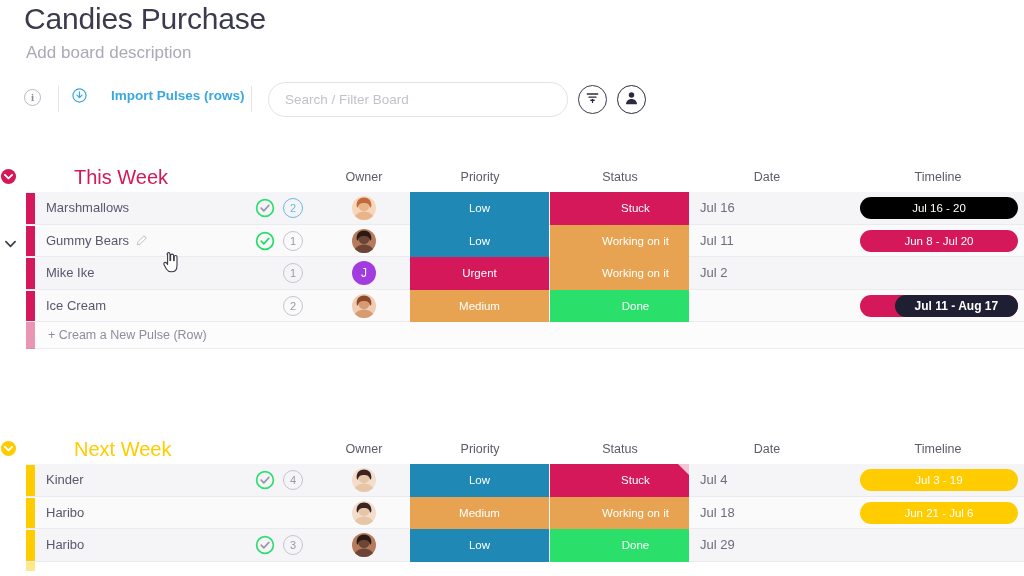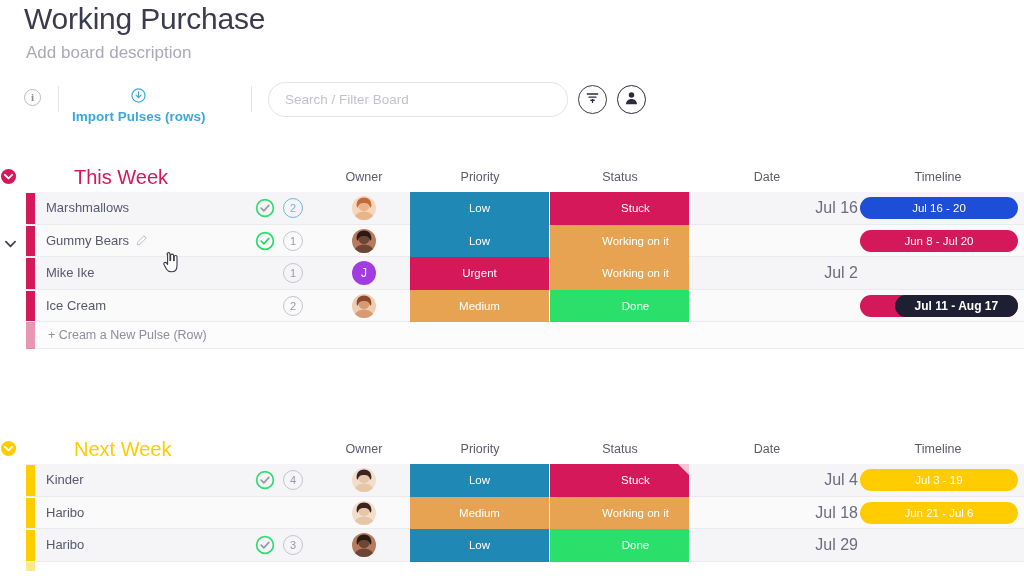--- a/index.html
+++ b/index.html
@@ -29,24 +29,23 @@
     position: absolute; left: 24px; top: 9px;
     width: 17px; height: 17px; border-radius: 50%;
     border: 1.5px solid #b9b9c4; color: #8a8a98;
     font-size: 11px; line-height: 14px; text-align: center;
     font-family: "Liberation Serif", serif; font-weight: 700;
   }
   .tb-divider { position: absolute; top: 6px; width: 1px; height: 26px; background: #e3e3ea; }
   .tb-div1 { left: 58px; } .tb-div2 { left: 251px; }
   .tb-import {
     position: absolute; left: 72px; top: 8px;
-    display: flex; align-items: center; gap: 6px;
+    display: flex; align-items: center; gap: 24px;
     color: #39a8e0; font-size: 13.5px; font-weight: 700; cursor: pointer;
     white-space: nowrap;
-    flex-direction: column;
   }
   .dl-icon { width: 15px; height: 15px; flex: 0 0 15px; display:block; }
   .search-box {
     position: absolute; left: 268px; top: 2px;
     width: 300px; height: 35px; border-radius: 18px;
     border: 1px solid #e2e2e9; background: #fff;
     display: flex; align-items: center; padding: 0 16px;
   }
   .search-box input {
     border: none; outline: none; width: 100%;
@@ -139,22 +138,22 @@
   }
   .cell-priority { left: 410px; width: 139px; }
   .cell-status   { left: 550px; width: 139px; padding-left: 32px; }
   .fold {
     position: absolute; right: 0; top: 0;
     width: 0; height: 0;
     border-top: 11px solid rgba(255,255,255,0.75);
     border-left: 11px solid transparent;
   }
   .cell-date {
-    position: absolute; left: 724px; width: 134px; top: 0; height: 32.5px;
-    color: #6c6c7d; font-size: 16px; text-align: right; line-height: 32.5px;
+    position: absolute; left: 700px; width: 134px; top: 0; height: 32.5px;
+    color: #6c6c7d; font-size: 13px; text-align: left; line-height: 32.5px;
   }
   .tl-wrap {
     position: absolute; left: 860px; top: 5px; width: 158px; height: 22px;
   }
   .tl-pill {
     position: absolute; inset: 0; border-radius: 11px;
     color: #fff; font-size: 11.5px; line-height: 22px; text-align: center;
     font-weight: 400;
   }
   .tl-overlay {
@@ -183,21 +182,21 @@
   }
 
   
   .cursor { position: absolute; left: 162px; top: 252px; width: 18px; height: 22px; }
 </style>
 </head>
 <body>
 
 <div class="page">
 
-  <div class="board-title">Working Purchase</div>
+  <div class="board-title">Candies Purchase</div>
   <div class="board-desc">Add board description</div>
 
   <div class="toolbar">
     <div class="tb-info">i</div>
     <div class="tb-divider tb-div1"></div>
     <div class="tb-import">
       <span>
         <svg class="dl-icon" viewBox="0 0 16 16">
           <circle cx="8" cy="8" r="7" fill="none" stroke="#39a8e0" stroke-width="1.3"></circle>
           <path d="M8 4v6M5.3 7.6L8 10.3l2.7-2.7" fill="none" stroke="#39a8e0" stroke-width="1.3" stroke-linecap="round" stroke-linejoin="round"></path>
@@ -267,21 +266,21 @@
               <rect width="24" height="24" fill="#f6d7bb"></rect>
               <path d="M2 24c0-5 4.5-8.5 10-8.5S22 19 22 24z" fill="#e9b48a"></path>
               <circle cx="12" cy="9.5" r="5.6" fill="#e9b48a"></circle>
               <path d="M4.6 9.2C4.6 4.4 7.8 1.6 12 1.6s7.4 2.8 7.4 7.6c0 1.6-.6 2.4-1.3 2.4-.5-3.4-2.6-4.6-6.1-4.6S6.4 8.2 5.9 11.6C5.2 11.6 4.6 10.8 4.6 9.2z" fill="#c46a3a"></path>
             </svg>
           </div>
           <div class="cell cell-priority" style="background:#1f88b5">Low</div>
           <div class="cell cell-status" style="background:#d4185a">Stuck</div>
           <div class="cell-date">Jul 16</div>
           <div class="tl-wrap">
-            <div class="tl-pill" style="background:#1d4ed8">Jul 16 - 20</div>
+            <div class="tl-pill" style="background:#000000">Jul 16 - 20</div>
           </div>
         </div>
         <div class="row">
           <div class="row-bg"></div>
           <div class="colorbar" style="background:#d4185a"></div>
           <div class="row-name">
             <span>Gummy Bears</span>
             <span>
               <svg class="pencil" viewBox="0 0 12 12">
                 <path d="M8.6.9l2.5 2.5-6.6 6.6-3.2.7.7-3.2z" fill="none" stroke="#9a9aa6" stroke-width="1"></path>
@@ -297,20 +296,21 @@
           <div class="avatar">
             <svg width="24" height="24" viewBox="0 0 24 24">
               <rect width="24" height="24" fill="#b77a5c"></rect>
               <path d="M2 24c0-5 4.5-8.5 10-8.5S22 19 22 24z" fill="#6b4535"></path>
               <circle cx="12" cy="9.5" r="5.6" fill="#6b4535"></circle>
               <path d="M4.6 9.2C4.6 4.4 7.8 1.6 12 1.6s7.4 2.8 7.4 7.6c0 1.6-.6 2.4-1.3 2.4-.5-3.4-2.6-4.6-6.1-4.6S6.4 8.2 5.9 11.6C5.2 11.6 4.6 10.8 4.6 9.2z" fill="#2a1a14"></path>
             </svg>
           </div>
           <div class="cell cell-priority" style="background:#1f88b5">Low</div>
           <div class="cell cell-status" style="background:#e8a352">Working on it</div>
+          <div class="cell-date">Jul 11</div>
           <div class="tl-wrap">
             <div class="tl-pill" style="background:#d4185a">Jun 8 - Jul 20</div>
           </div>
         </div>
         <div class="row">
           <div class="row-bg"></div>
           <div class="colorbar" style="background:#d4185a"></div>
           <div class="row-name">
             <span>Mike Ike</span>
           </div>

